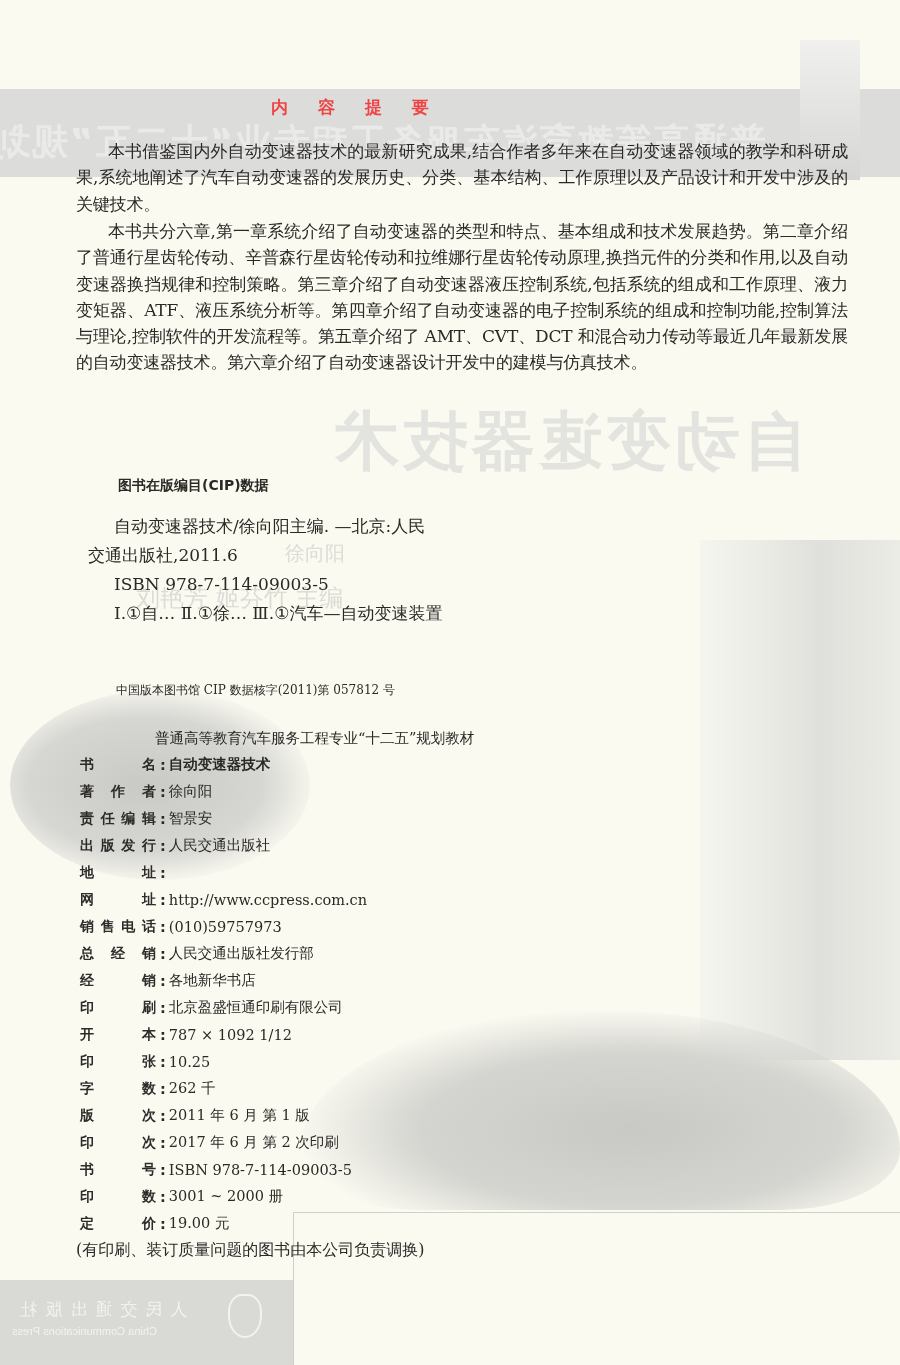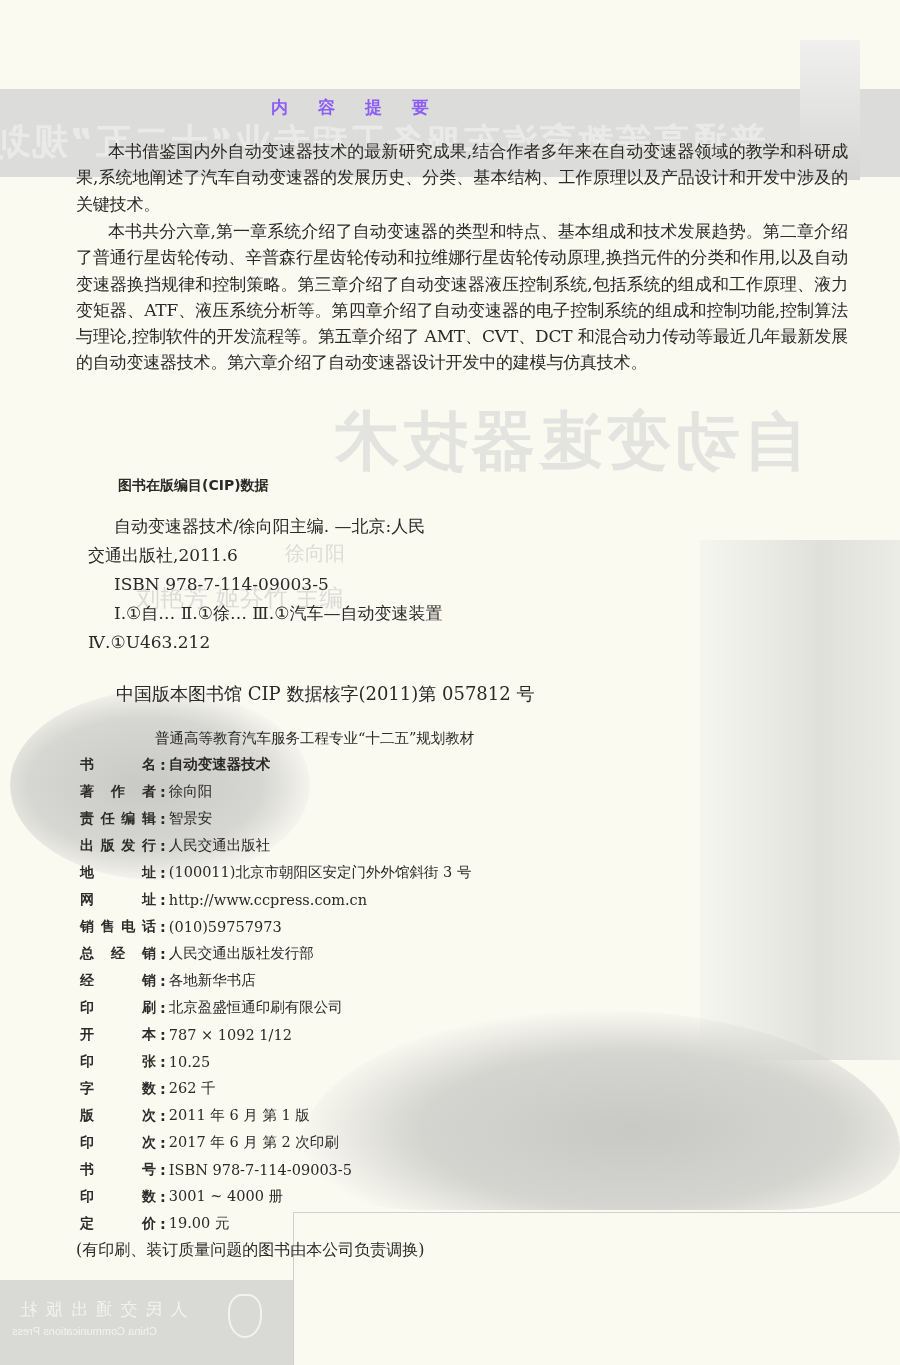--- a/index.html
+++ b/index.html
@@ -68,37 +68,37 @@
     }
     .logo-mark {
       position: absolute; left: 228px; top: 1294px; width: 30px; height: 40px;
       border: 2px solid #f2f2ef; border-radius: 40% 40% 50% 50%;
     }
 
     .content { position: absolute; left: 0; top: 0; width: 900px; height: 1365px; }
     .section-title {
       position: absolute; left: 0; width: 712px; top: 96px; text-align: center;
       font-family: "DejaVu Sans", sans-serif; font-weight: bold; font-size: 17px;
-      letter-spacing: 12px; color: #8b5cf6;
+      letter-spacing: 12px; color: #ef4444;
     }
     .para {
       position: absolute; left: 76px; width: 772px; font-size: 17px; line-height: 26.3px;
       text-indent: 32px; text-align: justify; margin: 0; letter-spacing: -0.2px;
     }
     .p1 { top: 138px; }
     .p2 { top: 218px; }
     .p3 { top: 405px; }
     .cip-heading {
       position: absolute; left: 118px; top: 477px;
       font-family: "DejaVu Sans", sans-serif; font-weight: bold; font-size: 14px;
     }
     .cip-block { position: absolute; left: 88px; top: 512px; width: 520px; font-size: 17px; line-height: 29px; }
     .cip-line { white-space: nowrap; }
     .cip-indent { padding-left: 26px; }
-    .cip-verify { position: absolute; left: 116px; top: 682px; font-size: 18px; white-space: nowrap; }
+    .cip-verify { position: absolute; left: 116px; top: 682px; font-size: 12px; white-space: nowrap; }
 
     .series { position: absolute; left: 155px; top: 729px; font-size: 14.5px; white-space: nowrap; }
     .meta { position: absolute; left: 80px; top: 751px; width: 520px; }
     .meta-row { height: 27px; display: flex; align-items: center; font-size: 14.5px; white-space: nowrap; }
     .meta-key {
       width: 80px; font-family: "DejaVu Sans", sans-serif; font-weight: bold; font-size: 14px;
       display: flex; justify-content: space-between; padding-right: 4px; box-sizing: border-box;
       color: #2e2c2a;
     }
     .meta-key span { display: inline-block; }
@@ -129,21 +129,20 @@
   <div class="section-title">内 容 提 要</div>
   <p class="para p1">本书借鉴国内外自动变速器技术的最新研究成果,结合作者多年来在自动变速器领域的教学和科研成果,系统地阐述了汽车自动变速器的发展历史、分类、基本结构、工作原理以及产品设计和开发中涉及的关键技术。</p>
   <p class="para p2">本书共分六章,第一章系统介绍了自动变速器的类型和特点、基本组成和技术发展趋势。第二章介绍了普通行星齿轮传动、辛普森行星齿轮传动和拉维娜行星齿轮传动原理,换挡元件的分类和作用,以及自动变速器换挡规律和控制策略。第三章介绍了自动变速器液压控制系统,包括系统的组成和工作原理、液力变矩器、ATF、液压系统分析等。第四章介绍了自动变速器的电子控制系统的组成和控制功能,控制算法与理论,控制软件的开发流程等。第五章介绍了 AMT、CVT、DCT 和混合动力传动等最近几年最新发展的自动变速器技术。第六章介绍了自动变速器设计开发中的建模与仿真技术。</p>
 
   <div class="cip-heading">图书在版编目(CIP)数据</div>
   <div class="cip-block">
     <div class="cip-line cip-indent">自动变速器技术/徐向阳主编. —北京:人民</div>
     <div class="cip-line">交通出版社,2011.6</div>
     <div class="cip-line cip-indent">ISBN 978-7-114-09003-5</div>
     <div class="cip-line cip-indent">Ⅰ.①自…  Ⅱ.①徐…   Ⅲ.①汽车—自动变速装置</div>
-    <div class="cip-line">Ⅳ.①U463.212</div>
   </div>
   <div class="cip-verify">中国版本图书馆 CIP 数据核字(2011)第 057812 号</div>
 
   <div class="series">普通高等教育汽车服务工程专业“十二五”规划教材</div>
 
   <div class="meta" id="meta">
       <div class="meta-row">
         <div class="meta-key">
           <span>书</span>
           <span>名</span>
@@ -179,21 +178,20 @@
         </div>
         <span class="meta-colon">:</span>
         <span class="meta-val">人民交通出版社</span>
       </div>
       <div class="meta-row">
         <div class="meta-key">
           <span>地</span>
           <span>址</span>
         </div>
         <span class="meta-colon">:</span>
-        <span class="meta-val">(100011)北京市朝阳区安定门外外馆斜街 3 号</span>
       </div>
       <div class="meta-row">
         <div class="meta-key">
           <span>网</span>
           <span>址</span>
         </div>
         <span class="meta-colon">:</span>
         <span class="meta-val">http://www.ccpress.com.cn</span>
       </div>
       <div class="meta-row">
@@ -278,21 +276,21 @@
         </div>
         <span class="meta-colon">:</span>
         <span class="meta-val">ISBN 978-7-114-09003-5</span>
       </div>
       <div class="meta-row">
         <div class="meta-key">
           <span>印</span>
           <span>数</span>
         </div>
         <span class="meta-colon">:</span>
-        <span class="meta-val">3001 ~ 4000 册</span>
+        <span class="meta-val">3001 ~ 2000 册</span>
       </div>
       <div class="meta-row">
         <div class="meta-key">
           <span>定</span>
           <span>价</span>
         </div>
         <span class="meta-colon">:</span>
         <span class="meta-val">19.00 元</span>
       </div>
     </div>

